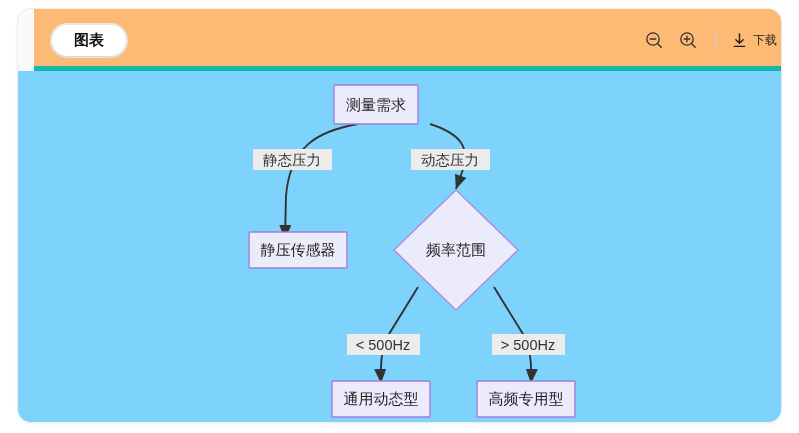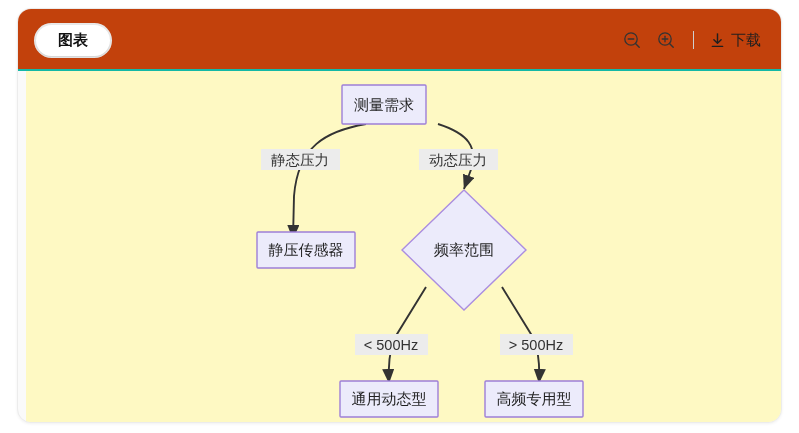--- a/index.html
+++ b/index.html
@@ -31,26 +31,26 @@
     background: #fafafa;
     border: 1px solid #ececec;
     box-shadow: 0 1px 3px rgba(0,0,0,0.06);
     box-sizing: border-box;
     overflow: hidden;
   }
 
   
   .card-header {
     position: absolute;
-    left: 0;
+    left: 16px;
     top: 0;
     width: 100%;
     height: 62px;
-    background: #c2410c;
-    border-bottom: 2px solid #14b8a6;
+    background: #fdba74;
+    border-bottom: 5px solid #14b8a6;
     box-sizing: border-box;
   }
 
   .tab-group {
     position: absolute;
     left: 16px;
     top: 14px;
     height: 35px;
     background: #e9e9e9;
     border-radius: 18px;
@@ -108,35 +108,35 @@
     height: 18px;
     background: #cfcfcf;
     margin: 0 10px;
   }
 
   .download-btn {
     display: flex;
     align-items: center;
     gap: 4px;
     cursor: pointer;
-    font-size: 15px;
+    font-size: 12px;
     color: #1f1f1f;
     padding: 4px 4px;
     border-radius: 6px;
     user-select: none;
   }
 
   
   .diagram-canvas {
     position: absolute;
-    left: 8px;
+    left: 0;
     top: 62px;
     width: 100%;
     height: 352px;
-    background: #fef9c3;
+    background: #7dd3fc;
     overflow: hidden;
   }
 
   .diagram-svg {
     position: absolute;
     left: 0;
     top: 0;
   }
 
   

